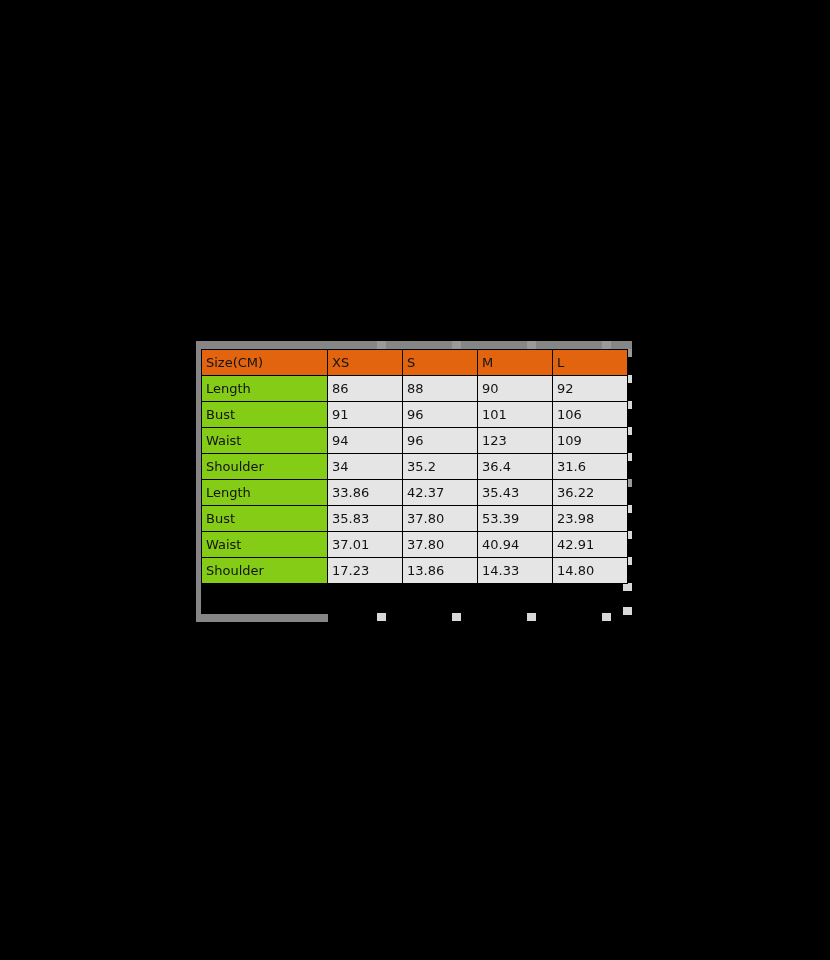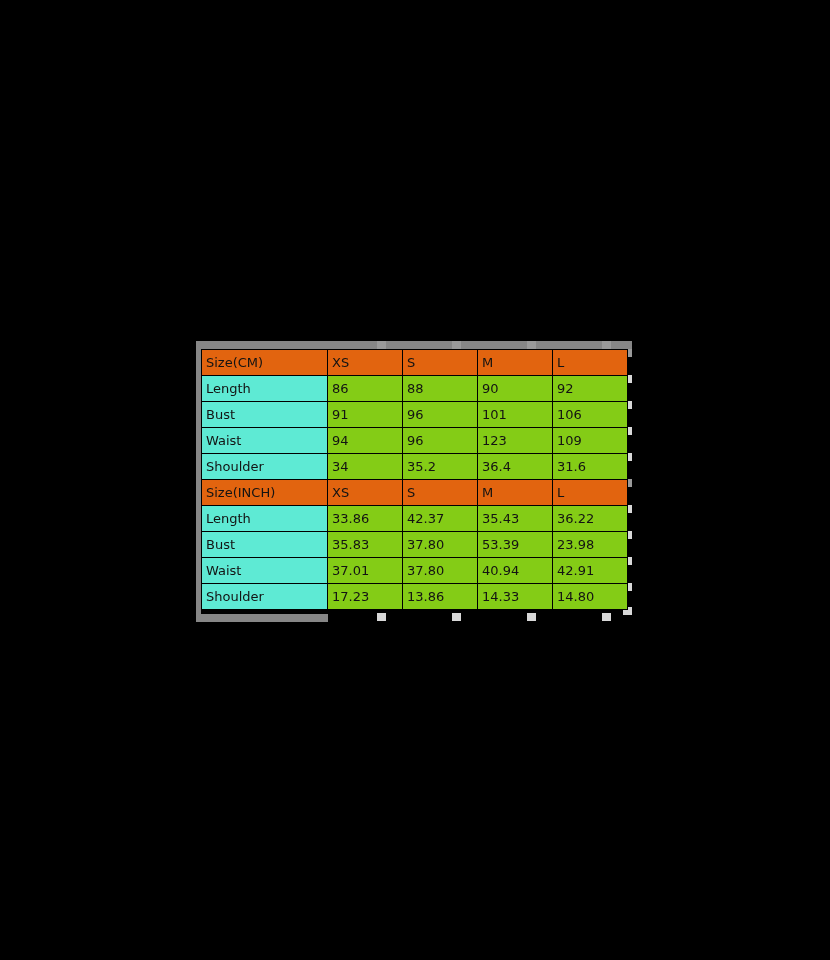--- a/index.html
+++ b/index.html
@@ -59,29 +59,29 @@
     font-size: 13px;
     line-height: 1;
     color: #131313;
     text-align: left;
     vertical-align: middle;
     white-space: nowrap;
     overflow: hidden;
   }
   
   #size-chart td.rowhead {
-    background: #5eead4;
+    background: #84cc16;
     border-right-color: #000000;
   }
   
   #size-chart tr.header-row td {
     background: #e2640f;
   }
   #size-chart td.value {
-    background: #84cc16;
+    background: #e5e5e5;
   }
 </style>
 </head>
 <body>
 
 <div id="size-chart-wrap">
 
   <div class="sel-band top"></div>
   <div class="sel-band left"></div>
   <div class="sel-band bottom"></div>
@@ -145,27 +145,20 @@
           <td class="value">123</td>
           <td class="value">109</td>
         </tr>
         <tr>
           <td class="rowhead">Shoulder</td>
           <td class="value">34</td>
           <td class="value">35.2</td>
           <td class="value">36.4</td>
           <td class="value">31.6</td>
         </tr>
-        <tr class="header-row">
-          <td class="rowhead">Size(INCH)</td>
-          <td class="value">XS</td>
-          <td class="value">S</td>
-          <td class="value">M</td>
-          <td class="value">L</td>
-        </tr>
         <tr>
           <td class="rowhead">Length</td>
           <td class="value">33.86</td>
           <td class="value">42.37</td>
           <td class="value">35.43</td>
           <td class="value">36.22</td>
         </tr>
         <tr>
           <td class="rowhead">Bust</td>
           <td class="value">35.83</td>

